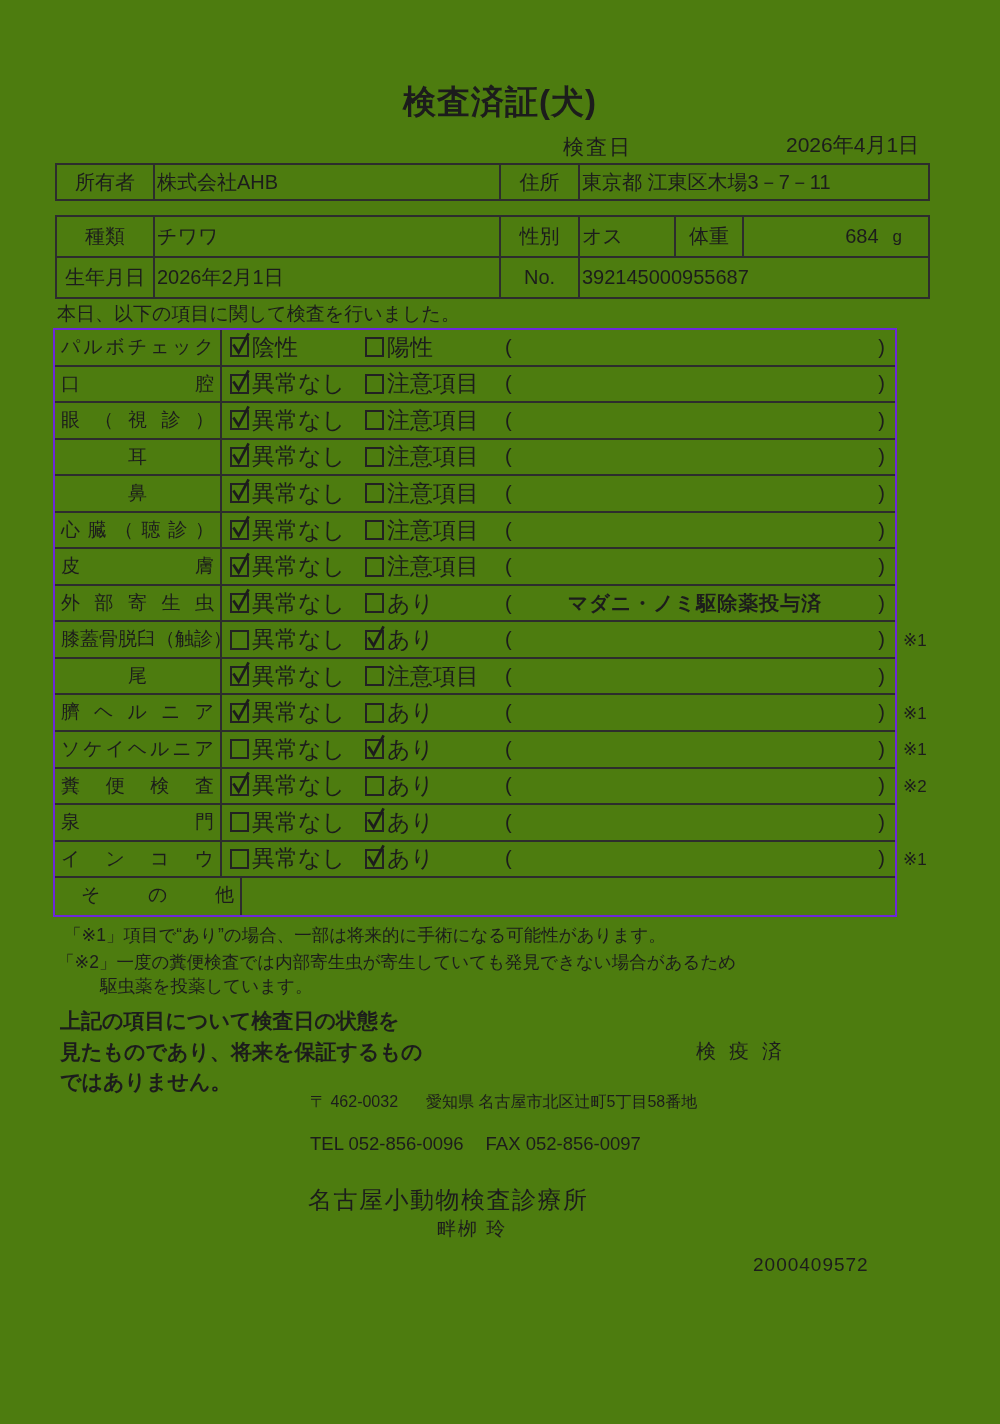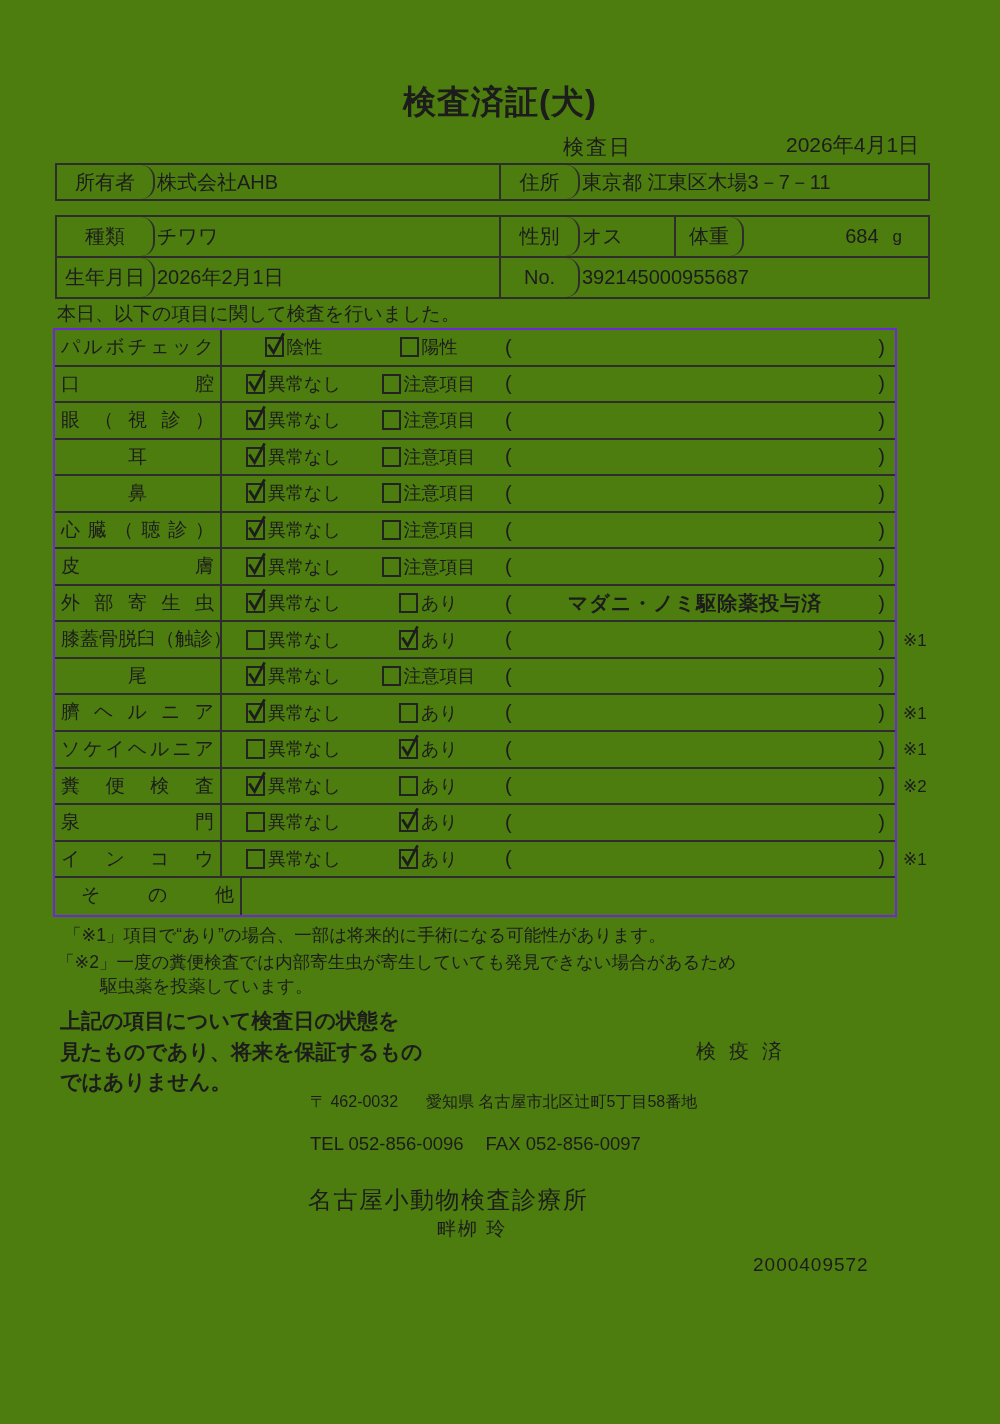--- a/index.html
+++ b/index.html
@@ -29,21 +29,21 @@
     position:absolute;display:flex;
     border:2px solid #2d2d2d;box-sizing:border-box;
     align-items:stretch;
   }
   .hcell{
     border-right:2px solid #2d2d2d;
     display:flex;align-items:center;
     font-size:20px;box-sizing:border-box;
   }
   .hcell.last{border-right:none;}
-  .lblc{justify-content:center;border-radius:14px;}
+  .lblc{justify-content:center;}
   .valc{padding-left:2px;}
   .w98{width:98px;flex:none;}
   .w346{width:346px;flex:none;}
   .w79{width:79px;flex:none;}
   .w96{width:96px;flex:none;}
   .w68{width:68px;flex:none;}
   .flex1{flex:1;}
   .tbl2{
     position:absolute;display:flex;flex-direction:column;
     border:2px solid #2d2d2d;box-sizing:border-box;
@@ -72,21 +72,21 @@
     width:167px;flex:none;
     border-right:2px solid #2d2d2d;
     padding:0 6px;font-size:19px;line-height:33px;
     overflow:hidden;white-space:nowrap;
   }
   .just{text-align:justify;text-align-last:justify;}
   .center{text-align:center;text-align-last:center;}
   .cell.opt{
     width:135px;flex:none;
     display:flex;align-items:center;
-    padding-left:8px;font-size:18px;white-space:nowrap;justify-content:center;
+    padding-left:8px;font-size:23px;white-space:nowrap;
   }
   .cell.par{
     flex:1;display:flex;align-items:center;
     padding:0 10px 0 13px;font-size:20px;
   }
   .par .pnote{
     flex:1;text-align:center;
     font-size:20px;font-weight:600;letter-spacing:1px;
   }
   .cell.rest{flex:1;}

